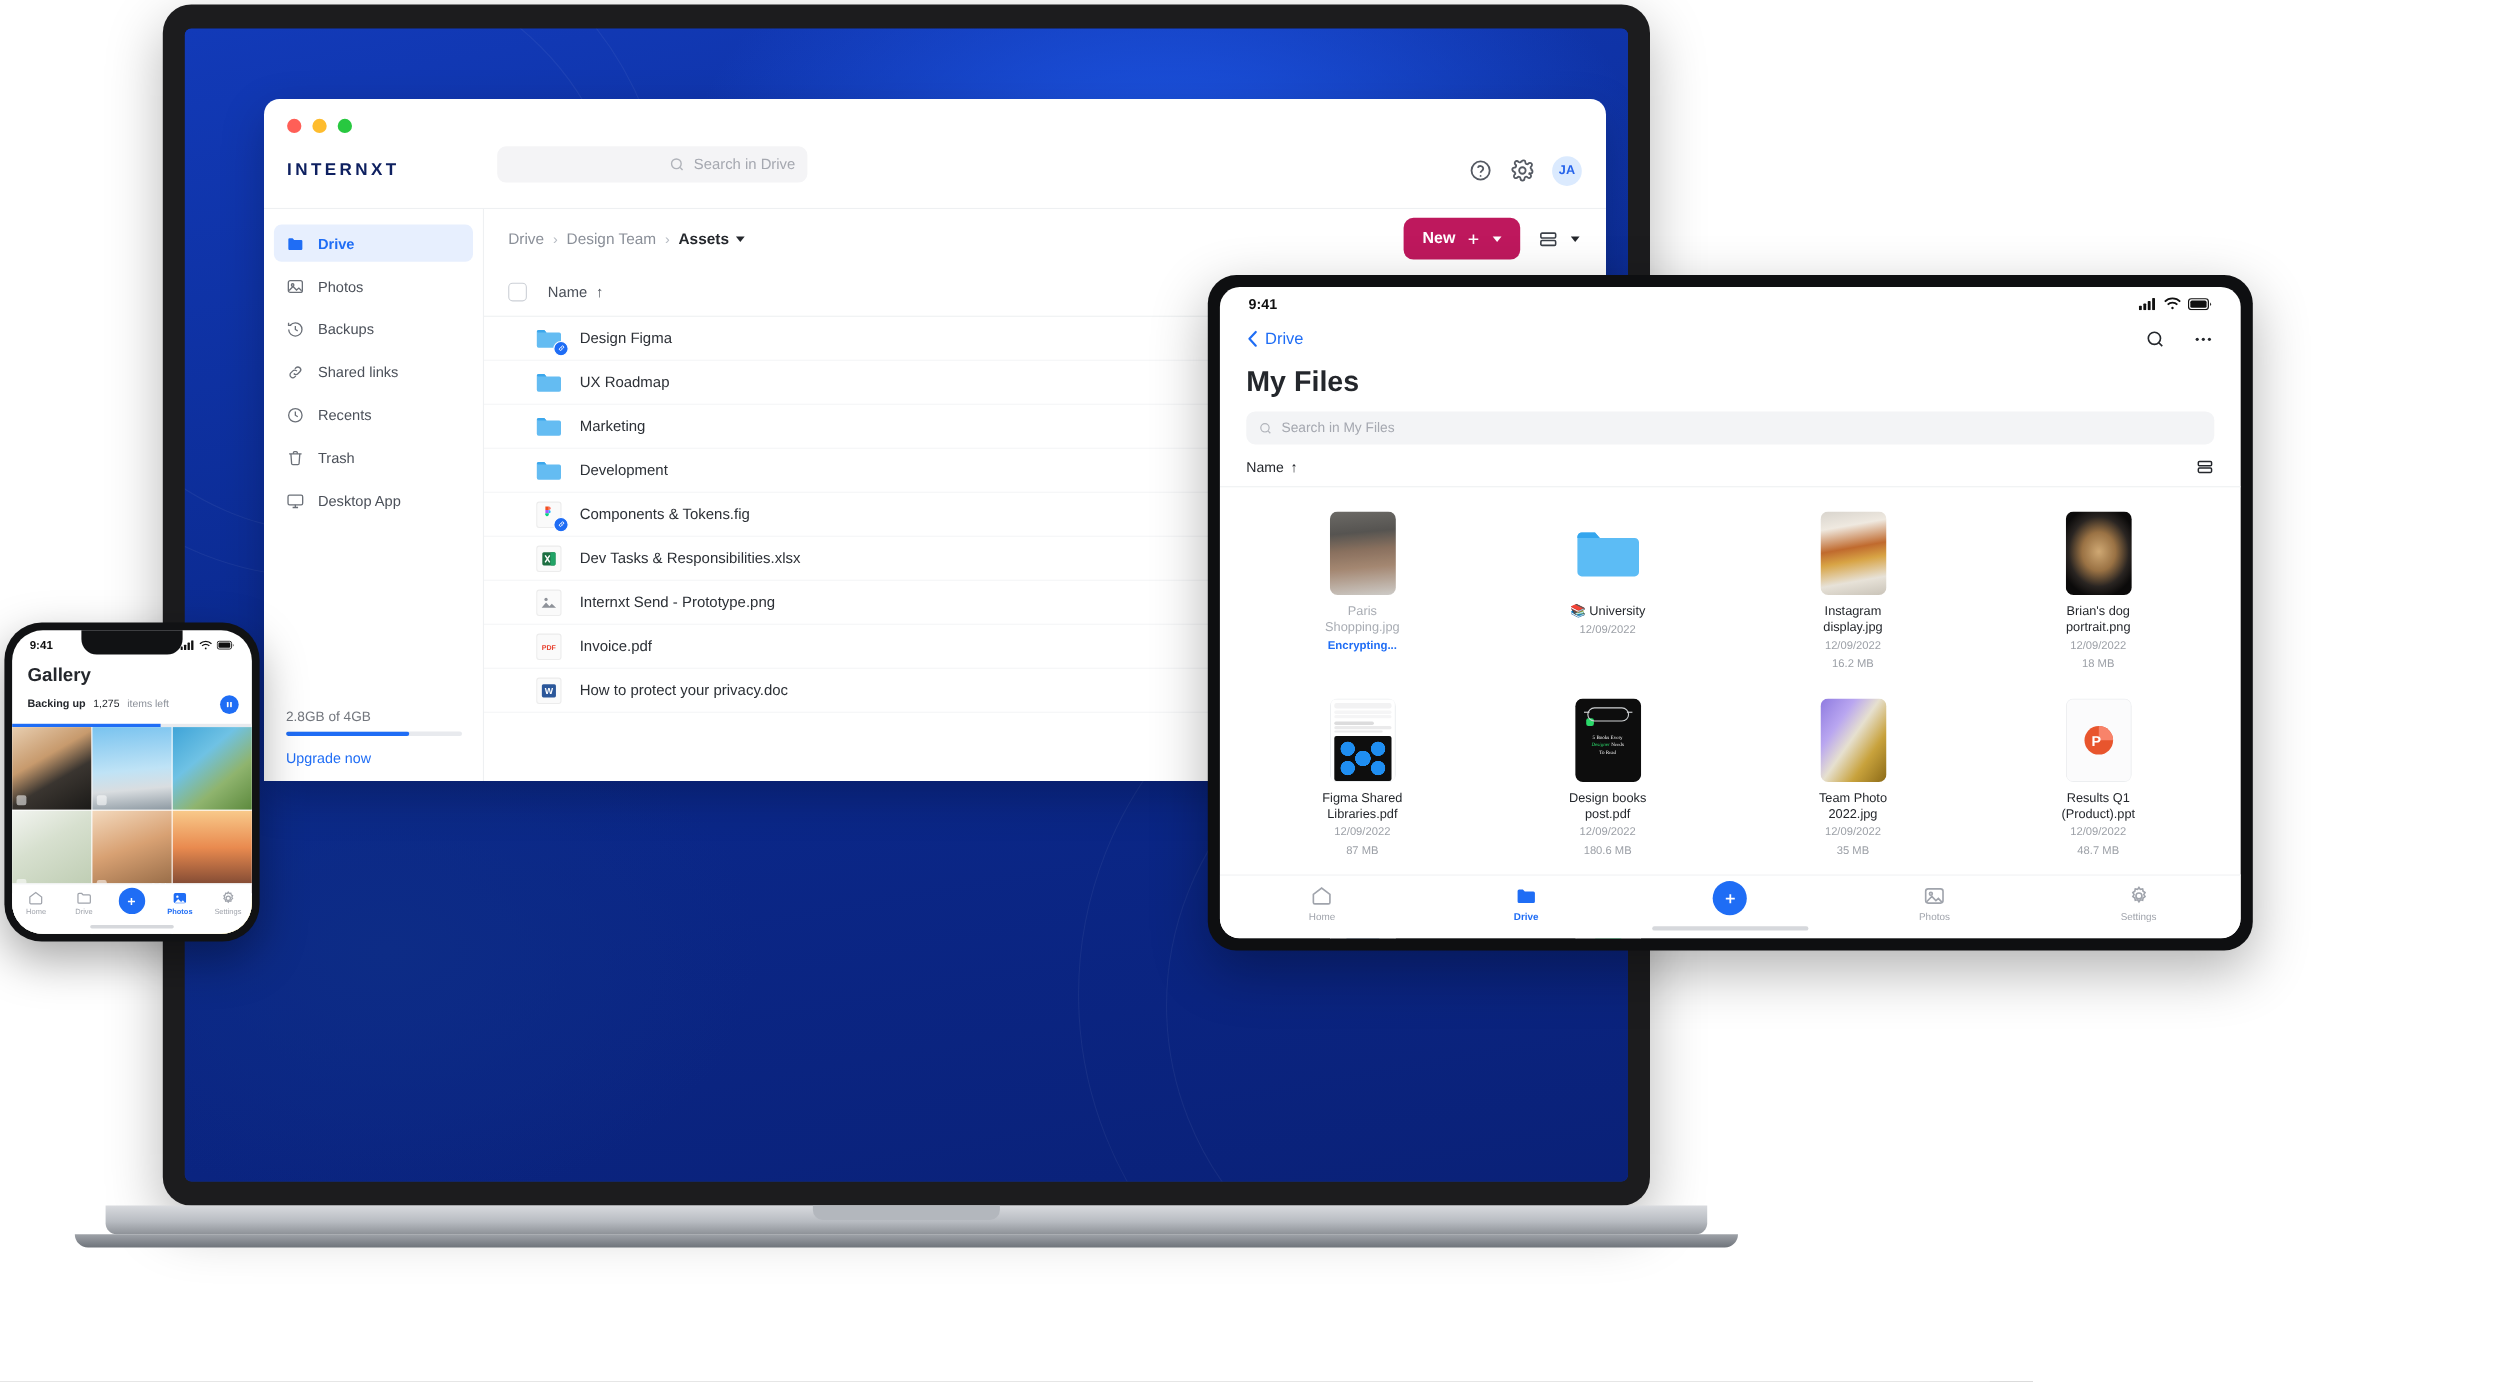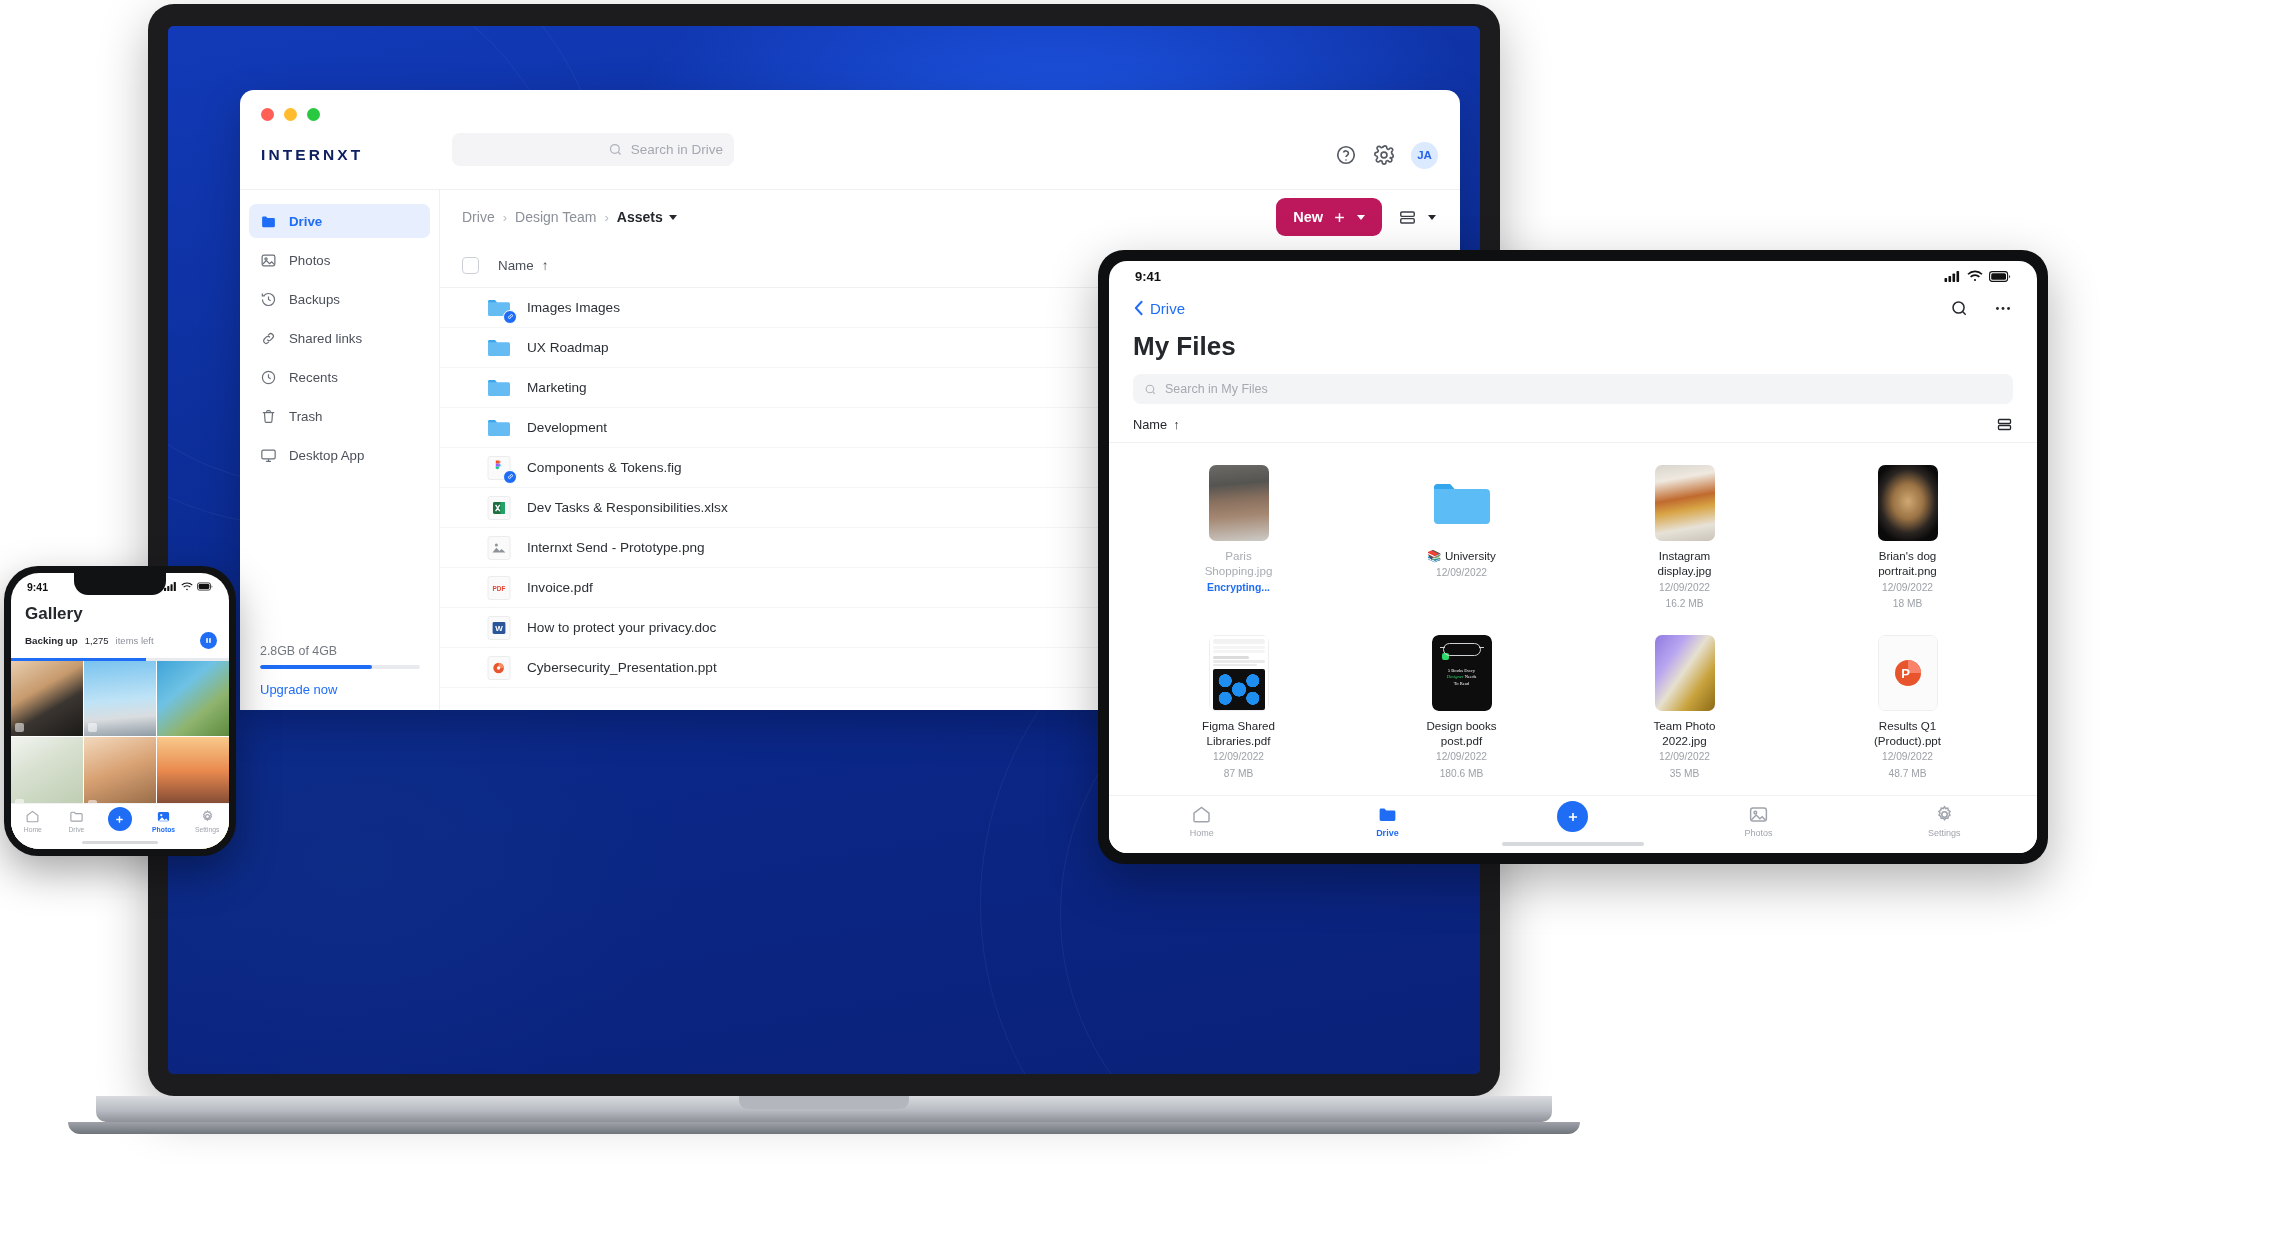--- a/index.html
+++ b/index.html
@@ -350,21 +350,21 @@
                     <div class="fname">
                       <span class="ficon"><svg class="folder-ico" viewBox="0 0 26 26">
                           <path d="M2 6.6A1.7 1.7 0 013.7 4.9h5.1l2 2.3H22.3A1.7 1.7 0 0124 8.9v10.5a1.7 1.7 0 01-1.7 1.7H3.7A1.7 1.7 0 012 19.4z" fill="#64bcf2"></path>
                           <path d="M2 6.6A1.7 1.7 0 013.7 4.9h5.1l2 2.3H3.2z" fill="#3ca7ec"></path>
                         </svg><span class="link-badge">
                           <svg width="7" height="7" viewBox="0 0 24 24" fill="none" stroke="#fff" stroke-width="3">
                             <path d="M10 13.5a3.5 3.5 0 005.2.4l2.6-2.6a3.6 3.6 0 00-5.1-5.1L11.4 7.5"></path>
                             <path d="M14 10.5a3.5 3.5 0 00-5.2-.4l-2.6 2.6a3.6 3.6 0 005.1 5.1l1.3-1.3"></path>
                           </svg>
                         </span></span>
-                      <span>Images Images</span>
+                      <span>Design Figma</span>
                     </div>
                     <div class="fsize">—</div>
                     <div class="fmod">Tue 9 Jan</div>
                   </div>
                   <div class="frow">
                     <div class="fname">
                       <span class="ficon"><svg class="folder-ico" viewBox="0 0 26 26">
                           <path d="M2 6.6A1.7 1.7 0 013.7 4.9h5.1l2 2.3H22.3A1.7 1.7 0 0124 8.9v10.5a1.7 1.7 0 01-1.7 1.7H3.7A1.7 1.7 0 012 19.4z" fill="#64bcf2"></path>
                           <path d="M2 6.6A1.7 1.7 0 013.7 4.9h5.1l2 2.3H3.2z" fill="#3ca7ec"></path>
                         </svg></span>
@@ -458,33 +458,20 @@
                       <span class="ficon"><svg class="folder-ico" viewBox="0 0 26 26">
                           <rect x="2" y="1.5" width="22" height="23" rx="2.2" fill="#fafafa" stroke="#ececec"></rect>
                           <rect x="6.6" y="7" width="12.8" height="12" rx="1.4" fill="#2b579a"></rect>
                           <text x="13" y="16.3" font-family="Liberation Sans, sans-serif" font-size="8" font-weight="700" fill="#fff" text-anchor="middle">W</text>
                         </svg></span>
                       <span>How to protect your privacy.doc</span>
                     </div>
                     <div class="fsize">1.8MB</div>
                     <div class="fmod">Mon 8 Ja</div>
                   </div>
-                  <div class="frow">
-                    <div class="fname">
-                      <span class="ficon"><svg class="folder-ico" viewBox="0 0 26 26">
-                          <rect x="2" y="1.5" width="22" height="23" rx="2.2" fill="#fafafa" stroke="#ececec"></rect>
-                          <circle cx="12.6" cy="13" r="5.3" fill="#e8552d"></circle>
-                          <path d="M12.6 7.7a5.3 5.3 0 015.3 5.3h-5.3z" fill="#f68e5d"></path>
-                          <circle cx="12.6" cy="13" r="1.7" fill="#fff"></circle>
-                        </svg></span>
-                      <span>Cybersecurity_Presentation.ppt</span>
-                    </div>
-                    <div class="fsize">22MB</div>
-                    <div class="fmod">Mon 8 Ja</div>
-                  </div>
                 </div>
             </div>
           </div>
         </div>
       </div>
     </div>
     <div class="laptop-base"></div>
     <div class="laptop-notch"></div>
     <div class="laptop-foot"></div>
   </div>

